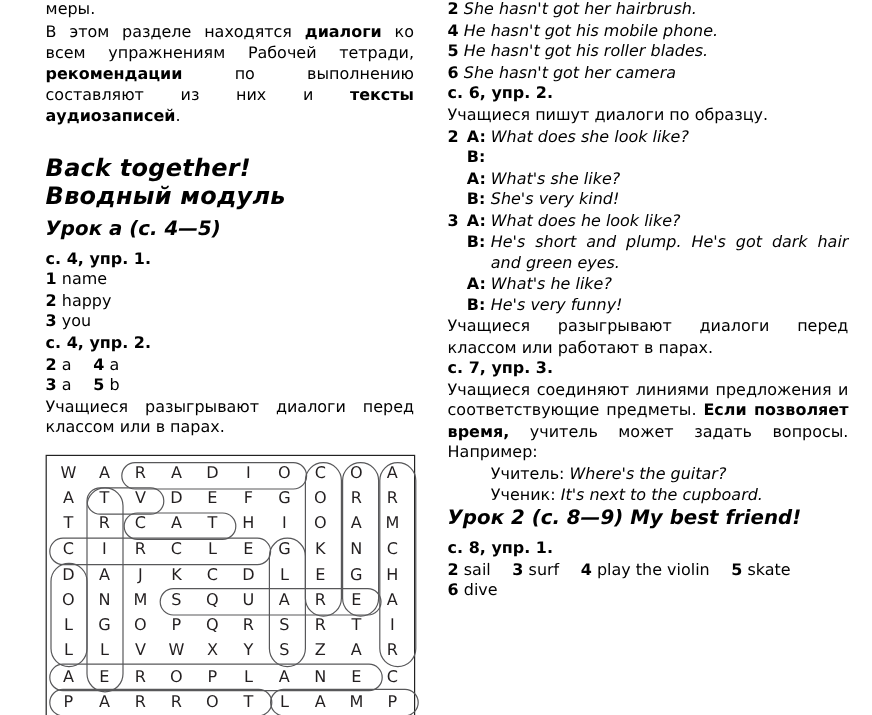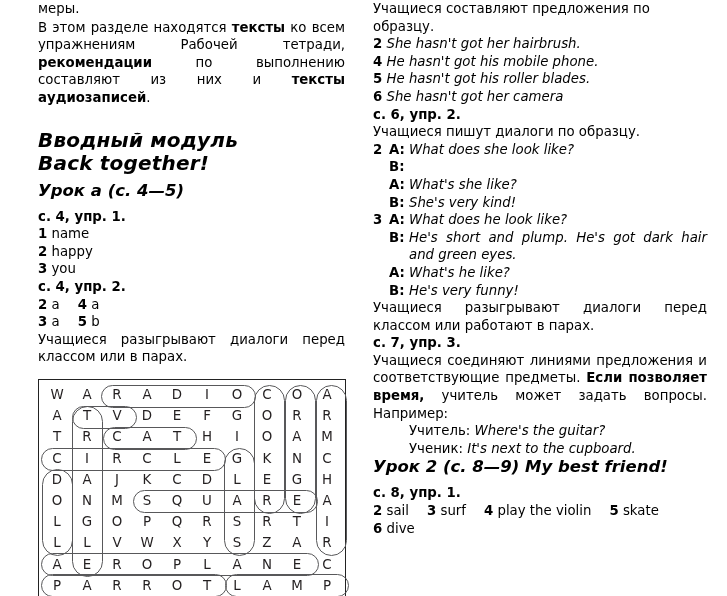--- a/index.html
+++ b/index.html
@@ -58,26 +58,26 @@
 </head>
 <body>
 
 <div class="page">
 
   <div class="col left">
 
     <div class="plain-line">меры.</div>
 
     <div class="body-text" style="margin-top:1px;">
-      <span>В этом разделе находятся </span><span class="b">тексты</span><span> ко всем упражнениям Рабочей тетради, </span><span class="b">рекомендации</span><span> по выполнению составляют из них и </span><span class="b">тексты аудиозаписей</span><span>.</span>
+      <span>В этом разделе находятся </span><span class="b">диалоги</span><span> ко всем упражнениям Рабочей тетради, </span><span class="b">рекомендации</span><span> по выполнению составляют из них и </span><span class="b">тексты аудиозаписей</span><span>.</span>
     </div>
 
     <div class="module-title" style="margin-top:22px;">
+      <div>Back together!</div>
       <div>Вводный модуль</div>
-      <div>Back together!</div>
     </div>
 
     <div class="lesson-title" style="margin-top:6px;">Урок a (с. 4—5)</div>
 
     <div class="subhead" style="margin-top:7px;">с. 4, упр. 1.</div>
     <div>
       <div class="item"><span class="num">1</span> <span>name</span></div>
       <div class="item"><span class="num">2</span> <span>happy</span></div>
       <div class="item"><span class="num">3</span> <span>you</span></div>
     </div>
@@ -230,21 +230,20 @@
               <td>P</td>
             </tr>
           </tbody>
       </table>
     </div>
 
   </div>
 
   <div class="col right">
 
-    <div class="plain-line">Учащиеся составляют предложения по образцу.</div>
 
     <div>
       <div class="item"><span class="num">2</span> <span class="it">She hasn't got her hairbrush.</span></div>
       <div class="item"><span class="num">4</span> <span class="it">He hasn't got his mobile phone.</span></div>
       <div class="item"><span class="num">5</span> <span class="it">He hasn't got his roller blades.</span></div>
       <div class="item"><span class="num">6</span> <span class="it">She hasn't got her camera</span></div>
     </div>
 
     <div class="subhead">с. 6, упр. 2.</div>
     <div class="plain-line">Учащиеся пишут диалоги по образцу.</div>

